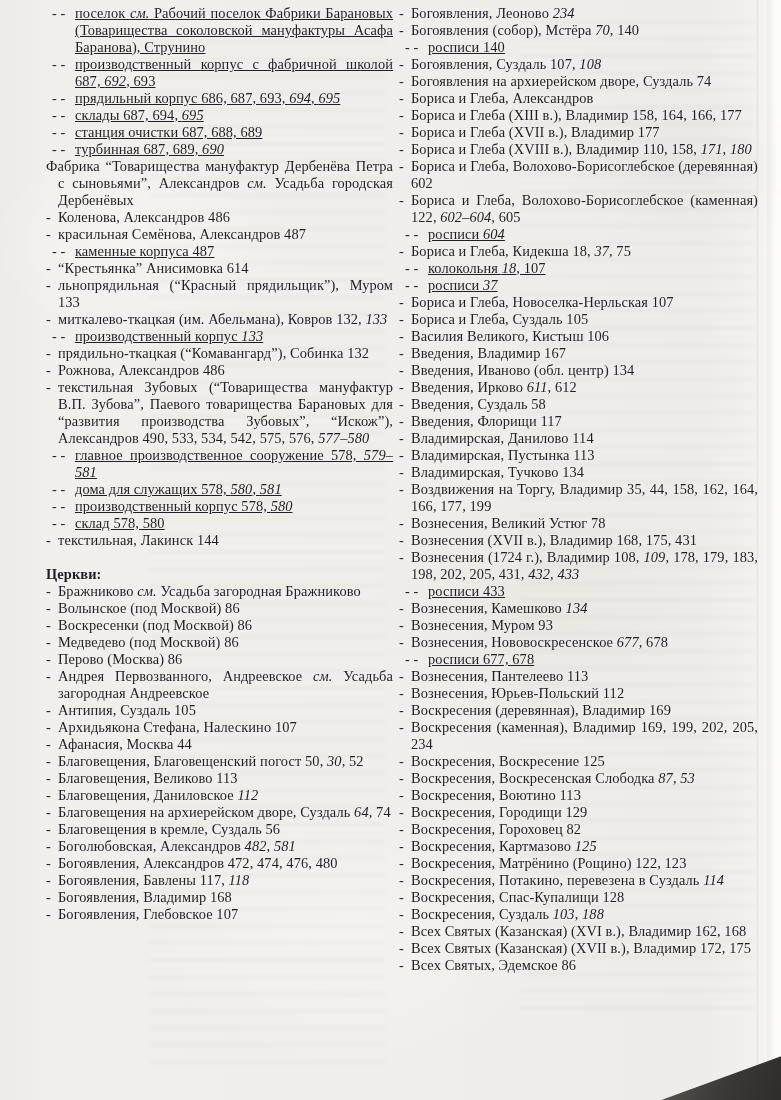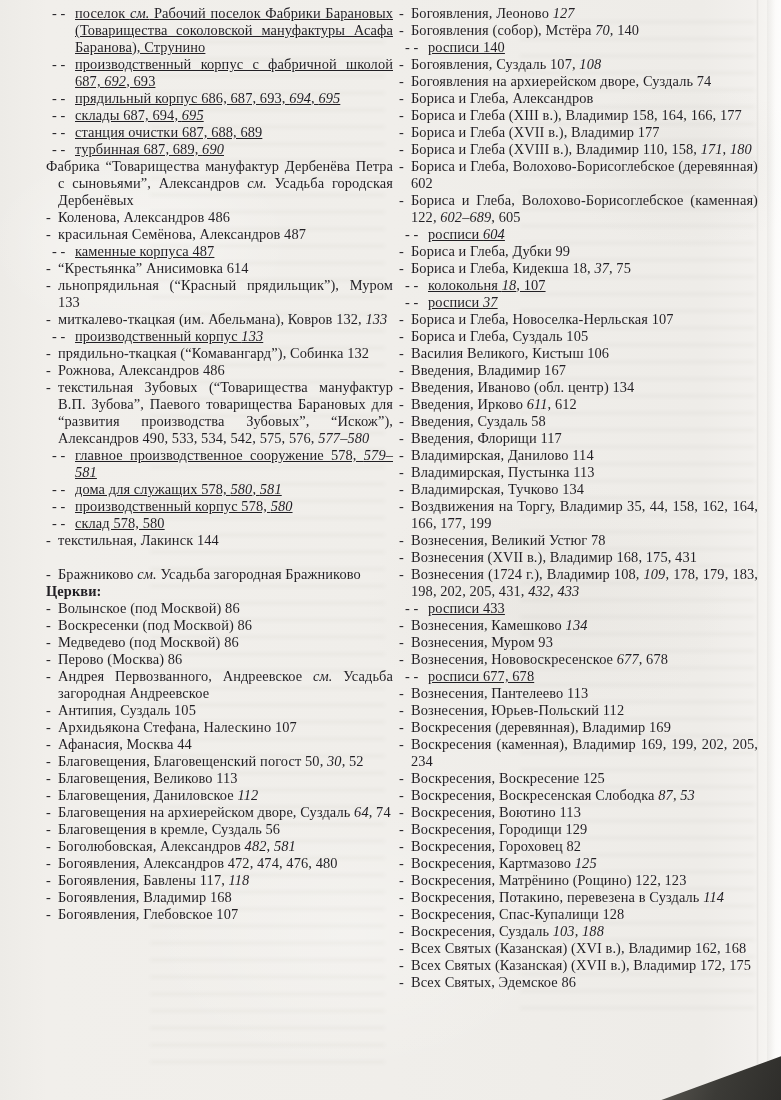--- a/index.html
+++ b/index.html
@@ -122,55 +122,54 @@
       <div class="entry lvl2"><span class="prefix">- -</span>производственный корпус <i>133</i></div>
       <div class="entry lvl1"><span class="prefix">-</span>прядильно-ткацкая (“Комавангард”), Собинка 132</div>
       <div class="entry lvl1"><span class="prefix">-</span>Рожнова, Александров 486</div>
       <div class="entry lvl1"><span class="prefix">-</span>текстильная Зубовых (“Товарищества мануфак­тур В.П. Зубова”, Паевого товарищества Бара­новых для “развития производства Зубовых”, “Искож”), Александров 490, 533, 534, 542, 575, 576, <i>577–580</i></div>
       <div class="entry lvl2"><span class="prefix">- -</span>главное производственное сооружение 578, <i>579–581</i></div>
       <div class="entry lvl2"><span class="prefix">- -</span>дома для служащих 578, <i>580</i>, <i>581</i></div>
       <div class="entry lvl2"><span class="prefix">- -</span>производственный корпус 578, <i>580</i></div>
       <div class="entry lvl2"><span class="prefix">- -</span>склад 578, 580</div>
       <div class="entry lvl1"><span class="prefix">-</span>текстильная, Лакинск 144</div>
       <div class="gap"></div>
+      <div class="entry lvl0"><b>Церкви:</b></div>
       <div class="entry lvl1"><span class="prefix">-</span>Бражниково <i>см.</i> Усадьба загородная Бражнико­во</div>
-      <div class="entry lvl0"><b>Церкви:</b></div>
       <div class="entry lvl1"><span class="prefix">-</span>Волынское (под Москвой) 86</div>
       <div class="entry lvl1"><span class="prefix">-</span>Воскресенки (под Москвой) 86</div>
       <div class="entry lvl1"><span class="prefix">-</span>Медведево (под Москвой) 86</div>
       <div class="entry lvl1"><span class="prefix">-</span>Перово (Москва) 86</div>
       <div class="entry lvl1"><span class="prefix">-</span>Андрея Первозванного, Андреевское <i>см.</i> Усадь­ба загородная Андреевское</div>
       <div class="entry lvl1"><span class="prefix">-</span>Антипия, Суздаль 105</div>
       <div class="entry lvl1"><span class="prefix">-</span>Архидьякона Стефана, Налескино 107</div>
       <div class="entry lvl1"><span class="prefix">-</span>Афанасия, Москва 44</div>
       <div class="entry lvl1"><span class="prefix">-</span>Благовещения, Благовещенский погост 50, <i>30</i>, 52</div>
       <div class="entry lvl1"><span class="prefix">-</span>Благовещения, Великово 113</div>
       <div class="entry lvl1"><span class="prefix">-</span>Благовещения, Даниловское <i>112</i></div>
       <div class="entry lvl1"><span class="prefix">-</span>Благовещения на архиерейском дворе, Суздаль <i>64</i>, 74</div>
       <div class="entry lvl1"><span class="prefix">-</span>Благовещения в кремле, Суздаль 56</div>
       <div class="entry lvl1"><span class="prefix">-</span>Боголюбовская, Александров <i>482</i>, <i>581</i></div>
       <div class="entry lvl1"><span class="prefix">-</span>Богоявления, Александров 472, 474, 476, 480</div>
       <div class="entry lvl1"><span class="prefix">-</span>Богоявления, Бавлены 117, <i>118</i></div>
       <div class="entry lvl1"><span class="prefix">-</span>Богоявления, Владимир 168</div>
       <div class="entry lvl1"><span class="prefix">-</span>Богоявления, Глебовское 107</div>
     </div>
   <div class="col right">
-      <div class="entry lvl1"><span class="prefix">-</span>Богоявления, Леоново <i>127</i></div>
+      <div class="entry lvl1"><span class="prefix">-</span>Богоявления, Леоново <i>234</i></div>
       <div class="entry lvl1"><span class="prefix">-</span>Богоявления (собор), Мстёра <i>70</i>, 140</div>
       <div class="entry lvl2"><span class="prefix">- -</span>росписи 140</div>
       <div class="entry lvl1"><span class="prefix">-</span>Богоявления, Суздаль 107, <i>108</i></div>
       <div class="entry lvl1"><span class="prefix">-</span>Богоявления на архиерейском дворе, Суздаль 74</div>
       <div class="entry lvl1"><span class="prefix">-</span>Бориса и Глеба, Александров</div>
       <div class="entry lvl1"><span class="prefix">-</span>Бориса и Глеба (XIII в.), Владимир 158, 164, 166, 177</div>
       <div class="entry lvl1"><span class="prefix">-</span>Бориса и Глеба (XVII в.), Владимир 177</div>
       <div class="entry lvl1"><span class="prefix">-</span>Бориса и Глеба (XVIII в.), Владимир 110, 158, <i>171</i>, <i>180</i></div>
       <div class="entry lvl1"><span class="prefix">-</span>Бориса и Глеба, Волохово-Борисоглебское (де­ревянная) 602</div>
-      <div class="entry lvl1"><span class="prefix">-</span>Бориса и Глеба, Волохово-Борисоглебское (ка­менная) 122, <i>602–689</i>, 605</div>
+      <div class="entry lvl1"><span class="prefix">-</span>Бориса и Глеба, Волохово-Борисоглебское (ка­менная) 122, <i>602–604</i>, 605</div>
       <div class="entry lvl2"><span class="prefix">- -</span>росписи <i>604</i></div>
-      <div class="entry lvl1"><span class="prefix">-</span>Бориса и Глеба, Дубки 99</div>
       <div class="entry lvl1"><span class="prefix">-</span>Бориса и Глеба, Кидекша 18, <i>37</i>, 75</div>
       <div class="entry lvl2"><span class="prefix">- -</span>колокольня <i>18</i>, 107</div>
       <div class="entry lvl2"><span class="prefix">- -</span>росписи <i>37</i></div>
       <div class="entry lvl1"><span class="prefix">-</span>Бориса и Глеба, Новоселка-Нерльская 107</div>
       <div class="entry lvl1"><span class="prefix">-</span>Бориса и Глеба, Суздаль 105</div>
       <div class="entry lvl1"><span class="prefix">-</span>Василия Великого, Кистыш 106</div>
       <div class="entry lvl1"><span class="prefix">-</span>Введения, Владимир 167</div>
       <div class="entry lvl1"><span class="prefix">-</span>Введения, Иваново (обл. центр) 134</div>
       <div class="entry lvl1"><span class="prefix">-</span>Введения, Ирково <i>611</i>, 612</div>
       <div class="entry lvl1"><span class="prefix">-</span>Введения, Суздаль 58</div>

